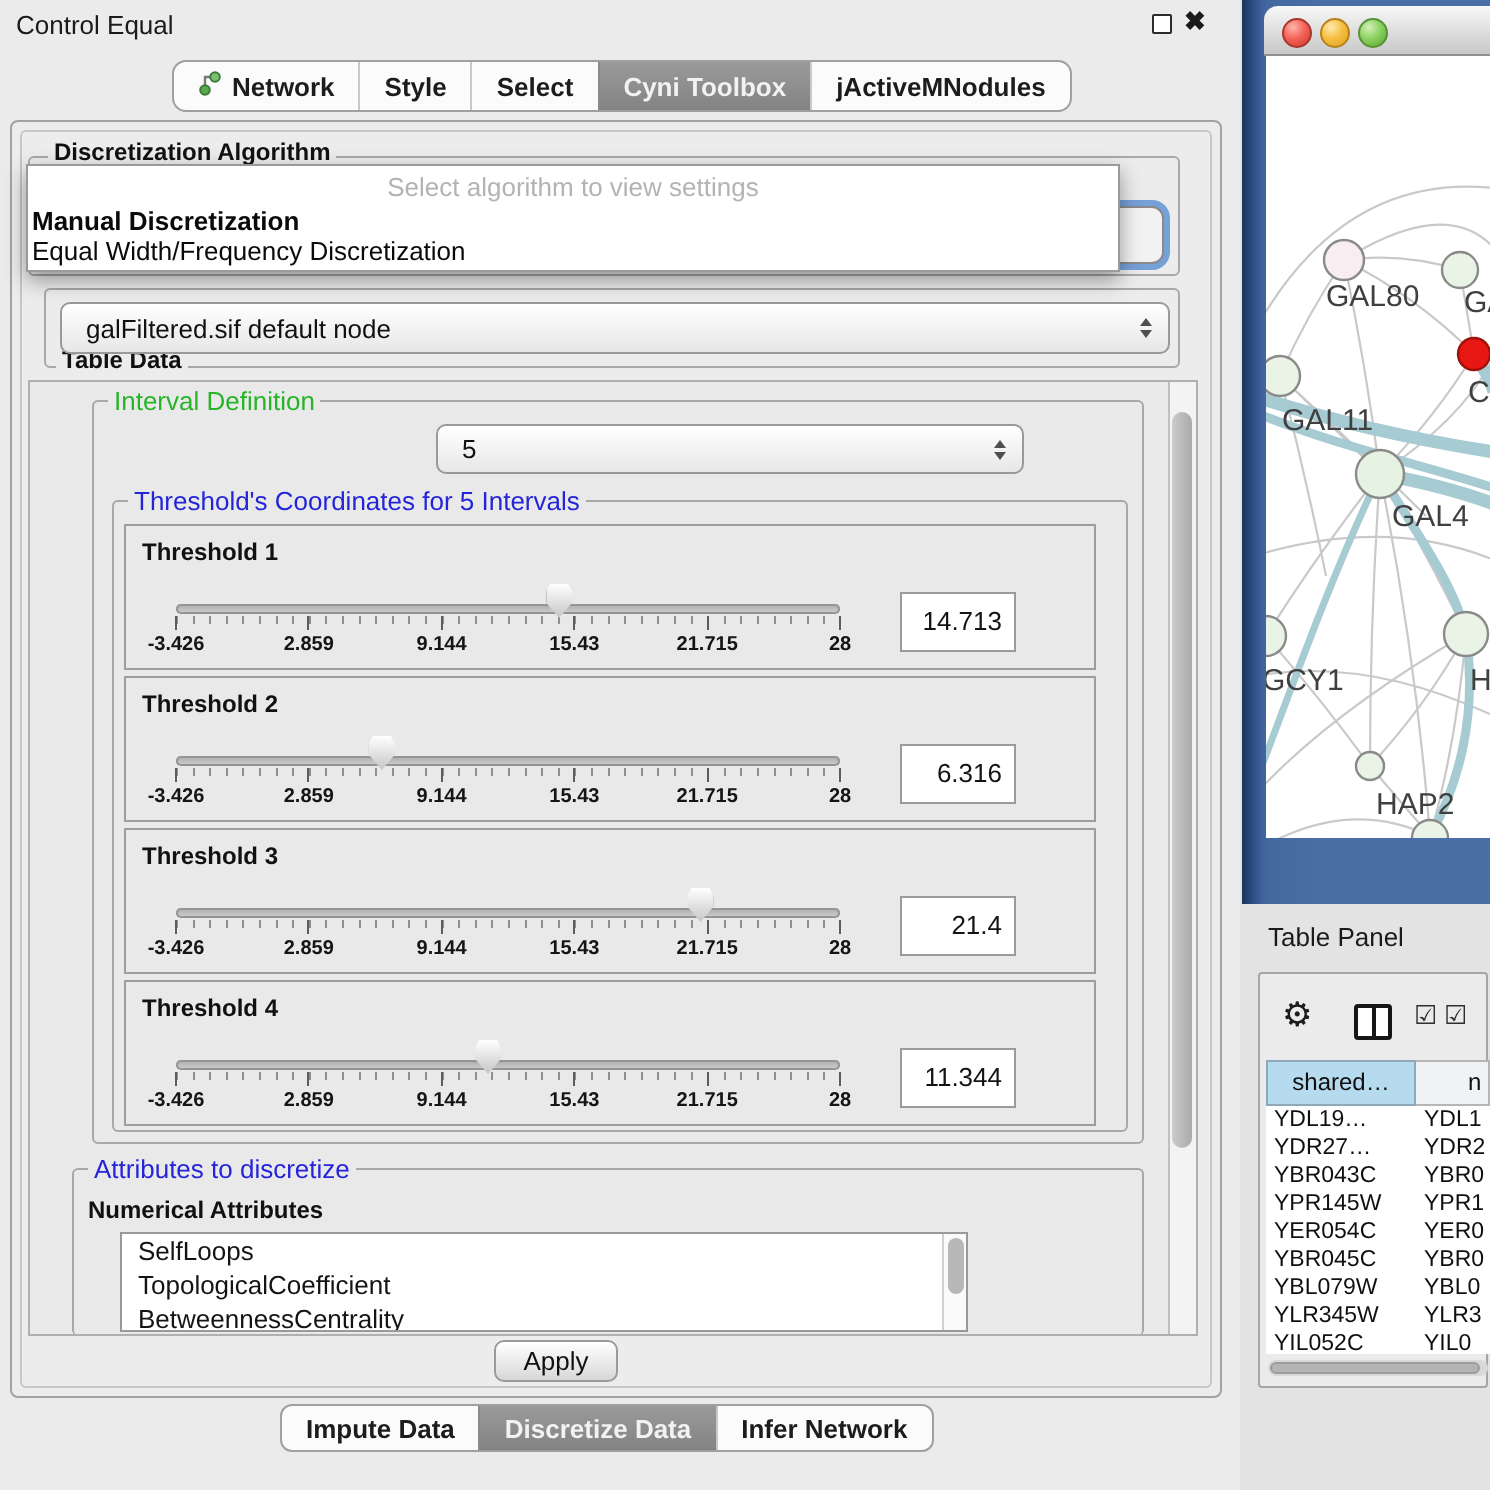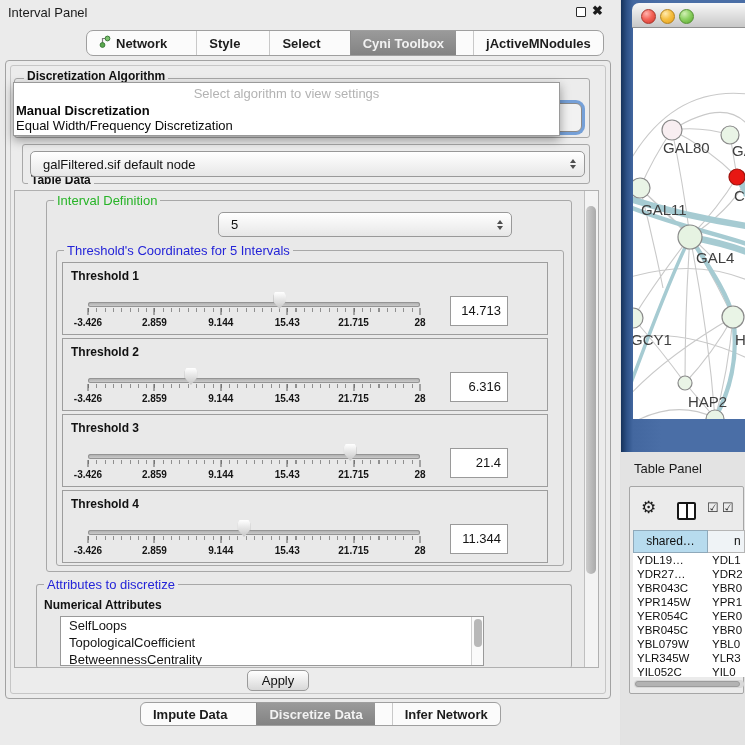--- a/index.html
+++ b/index.html
@@ -5,21 +5,21 @@
   html,body{margin:0;padding:0;}
   #root{position:relative;width:745px;height:745px;background:#e2e2e2;
         font-family:"Liberation Sans",sans-serif;overflow:hidden;color:#141414;}
   .abs{position:absolute;box-sizing:border-box;}
   
   .cp{left:0;top:0;width:620px;height:745px;background:#ebebeb;}
   .cp-title{left:8px;top:5px;font-size:13px;color:#1a1a1a;}
   .float-ico{left:576px;top:7px;width:10px;height:10px;border:1.5px solid #2b2b2b;border-radius:1px;background:#fff;}
   .close-ico{left:592px;top:3px;font-size:13px;font-weight:700;color:#1a1a1a;}
   
-  .seg{display:flex;border:1px solid #9f9f9f;border-radius:7px;background:#fbfbfb;overflow:hidden;gap:17px;}
+  .seg{display:flex;border:1px solid #9f9f9f;border-radius:7px;background:#fbfbfb;overflow:hidden;}
   .sg{display:flex;align-items:center;gap:5px;padding:0 12px;font-size:13px;font-weight:700;color:#1c1c1c;border-left:1px solid #c9c9c9;}
   .sg:first-child{border-left:none;}
   .sg.active{background:linear-gradient(#9a9a9a,#838383);color:#f2f2f2;border-left-color:#8a8a8a;}
   
   .panel{border:1px solid #a2a2a2;border-radius:4px;background:#ececec;}
   .panel2{border:1px solid #c6c6c6;border-radius:3px;}
   .grp{border:1px solid #a8a8a8;border-radius:3px;}
   .grp-label{position:absolute;font-size:13px;line-height:13px;padding:0 3px;white-space:nowrap;}
   .bold13{font-size:12px;font-weight:700;color:#111;}
   
@@ -74,21 +74,21 @@
   .trow .c2{position:absolute;left:79px;top:0;}
   svg text{font-family:"Liberation Sans",sans-serif;}
 </style>
 </head>
 <body>
 
 <div id="root">
 
   <div class="abs cp">
 
-    <div class="abs cp-title">Interval Panel</div>
+    <div class="abs cp-title">Control Equal</div>
     <div class="abs float-ico"></div>
     <div class="abs close-ico">✖</div>
 
     <div class="abs seg" style="left:86px;top:30px;height:26px;">
       <div class="sg">
         <span>
           <svg width="12" height="13" viewBox="0 0 12 13">
               <path d="M3.5 10 L3.5 3.5 L8.5 3.5" stroke="#7a7a7a" stroke-width="1.2" fill="none"></path>
               <circle cx="3.5" cy="10" r="2.4" fill="#5aa84e" stroke="#3c7b39"></circle>
               <circle cx="8.5" cy="3.5" r="2.4" fill="#7cc06f" stroke="#3c7b39"></circle>

